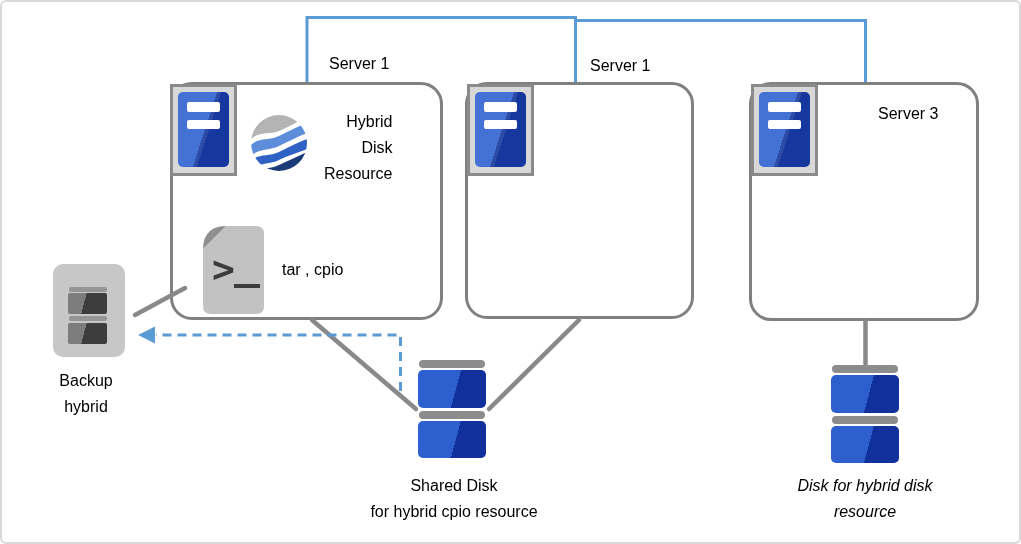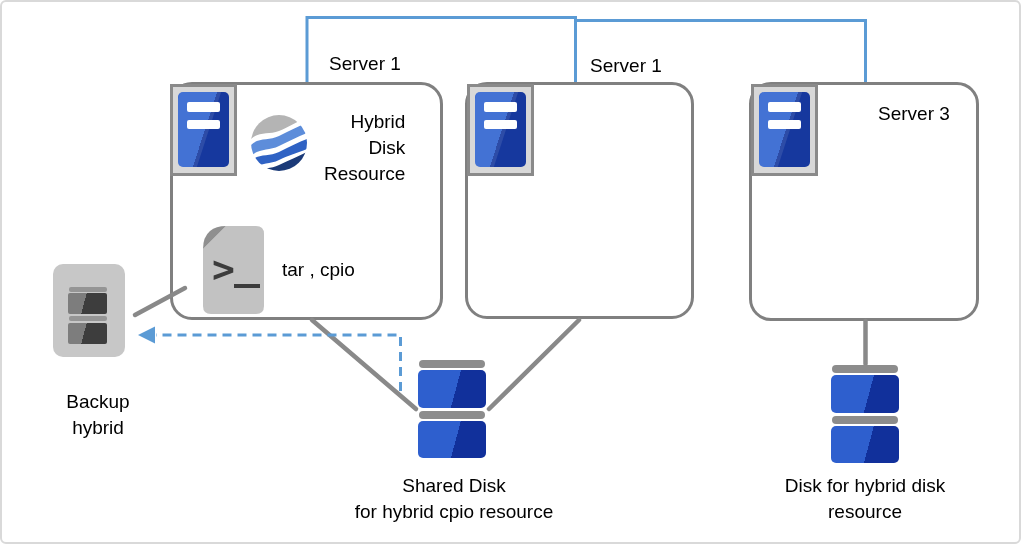--- a/index.html
+++ b/index.html
@@ -84,32 +84,32 @@
   #backup .unit.u2{top:59px;}
 
   
   .abs-icon{position:absolute;z-index:10;}
   #wave-icon{left:249px;top:113px;}
   #script-icon{left:200px;top:223px;}
 
   
   .lbl{
     position:absolute;z-index:12;
-    font-size:19px;line-height:26px;
+    font-size:16px;line-height:26px;
     white-space:nowrap;
   }
   .lbl.center{text-align:center;white-space:normal;}
   #lbl-server1{left:327px;top:49px;}
   #lbl-server2{left:588px;top:51px;}
   #lbl-server3{left:876px;top:51px;margin-top:48px;}
   #lbl-hybrid{left:322px;top:107px;text-align:right;}
   #lbl-cmd{left:280px;top:255px;}
-  #lbl-backup{left:36px;top:366px;width:120px;margin-top:21px;}
+  #lbl-backup{left:24px;top:366px;width:120px;}
   #lbl-shared{left:332px;top:471px;width:240px;}
-  #lbl-disk3{left:743px;top:471px;width:240px;}
+  #lbl-disk3{left:743px;top:471px;width:240px;font-style:italic;}
 </style>
 </head>
 <body>
 
 <div id="canvas">
 
   <div id="box1" class="server-box"></div>
   <div id="box2" class="server-box"></div>
   <div id="box3" class="server-box"></div>
 

